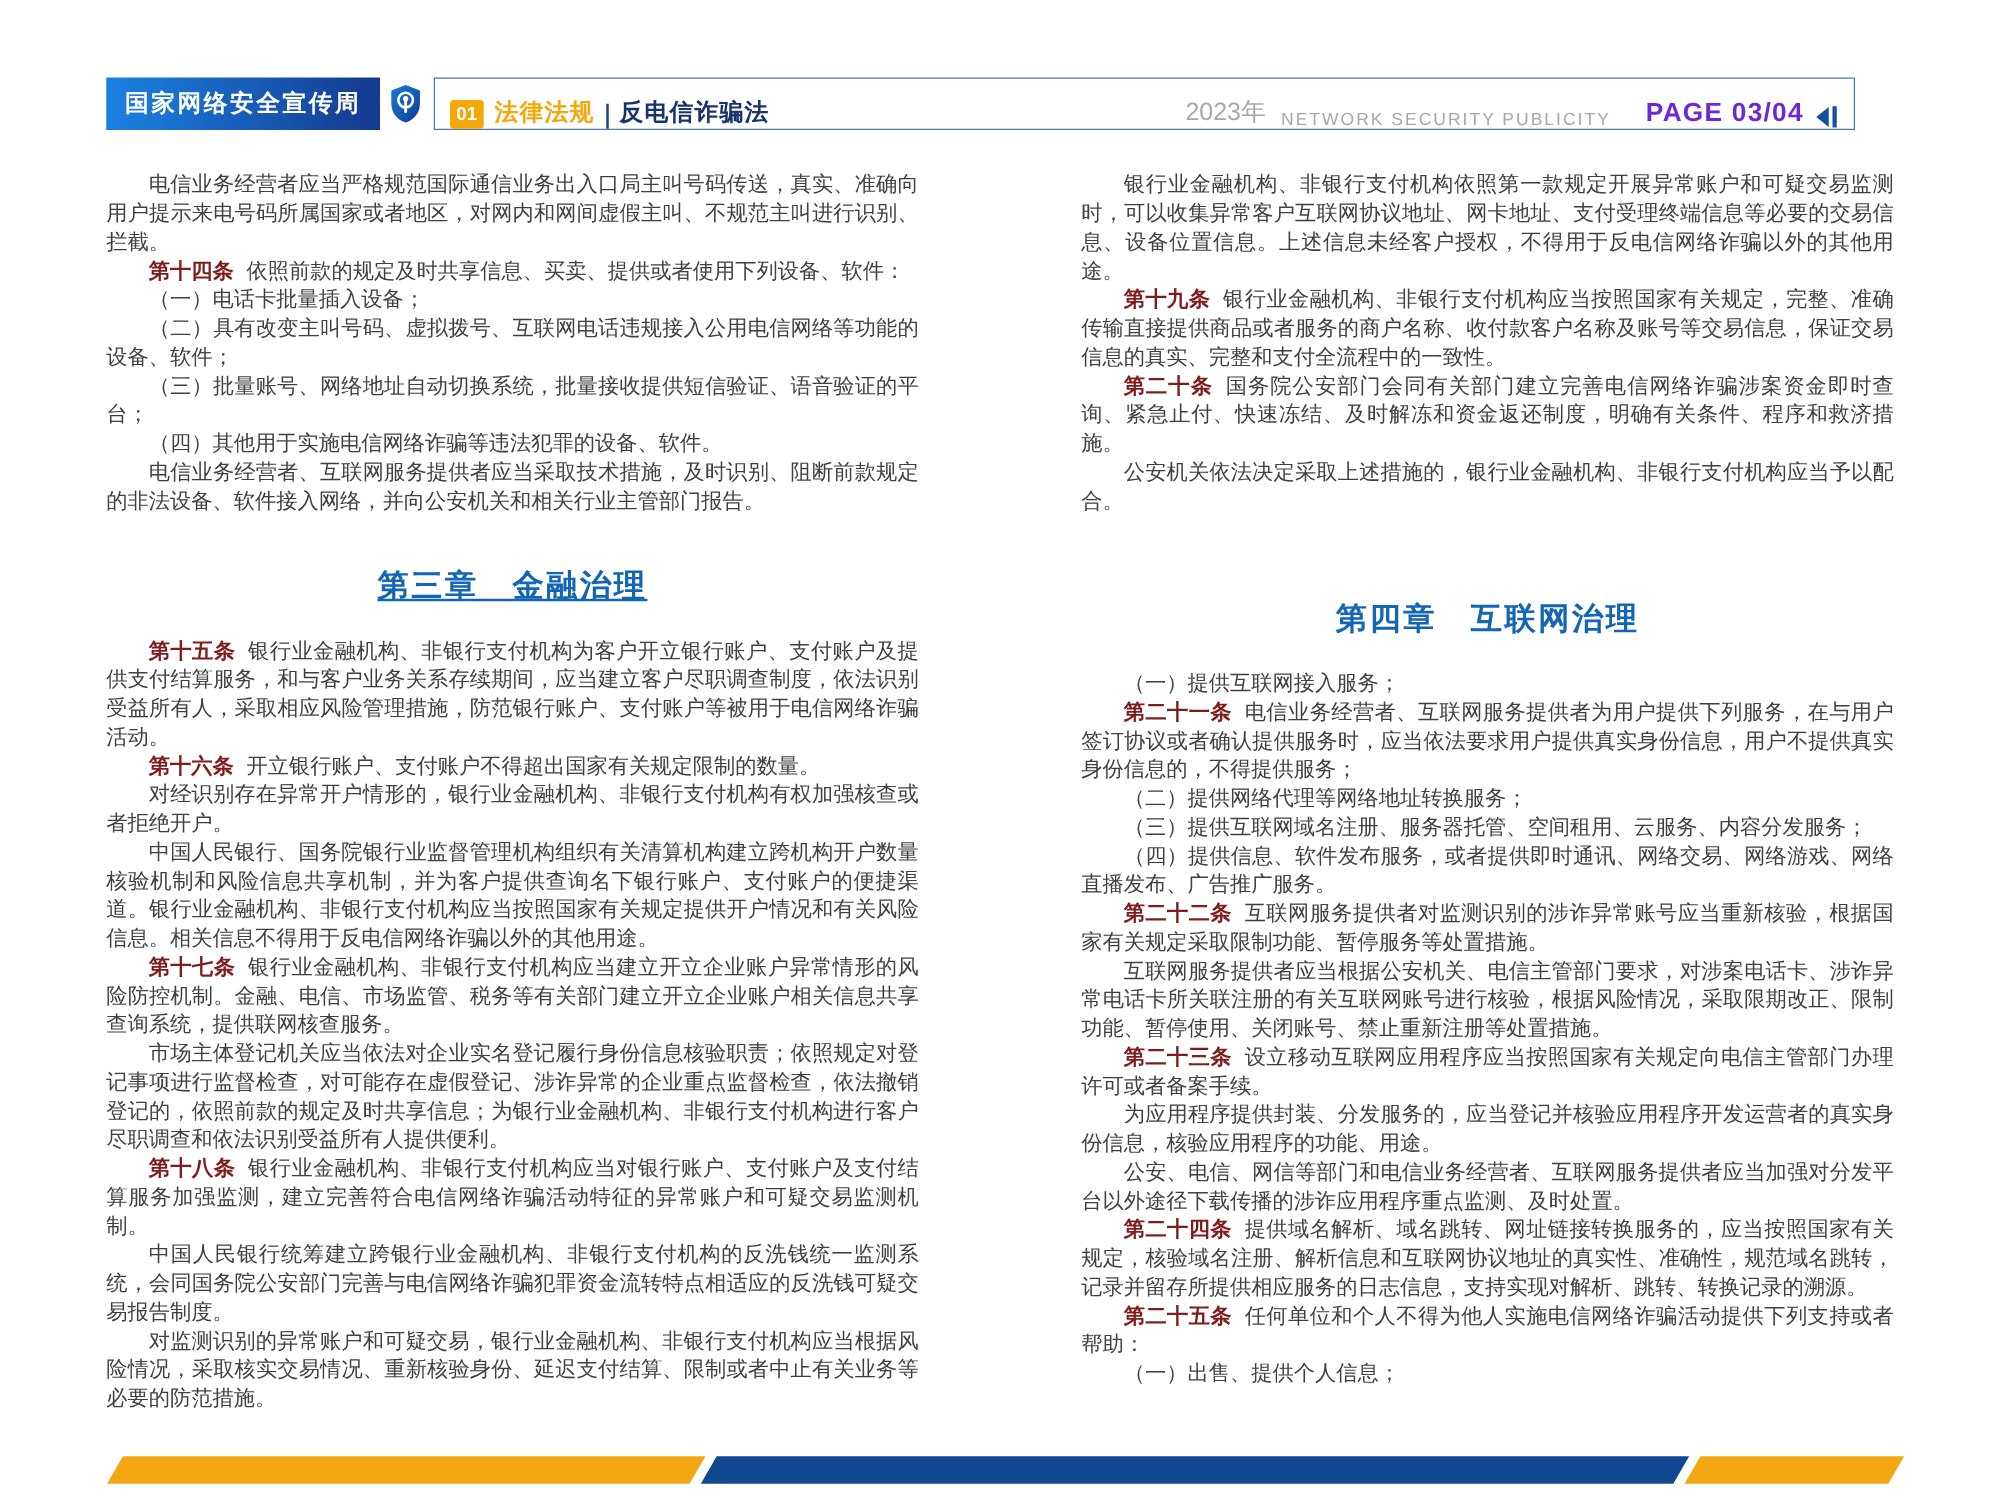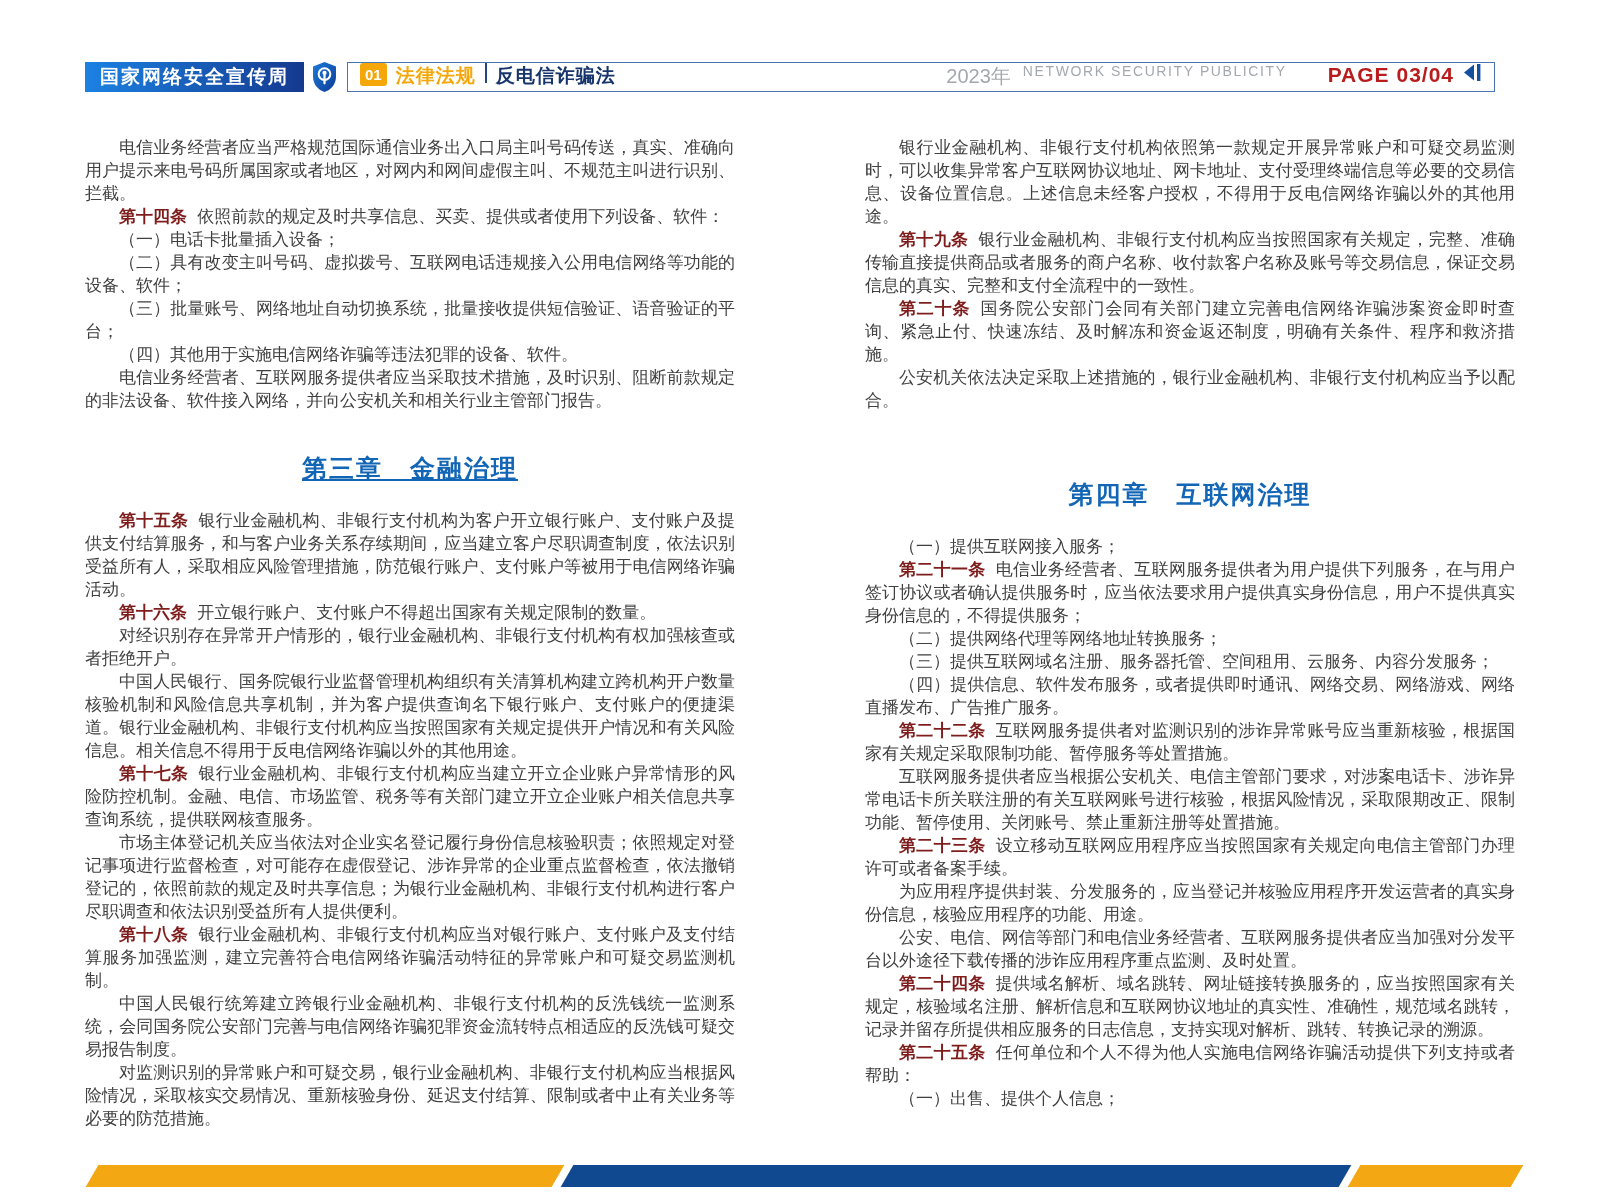--- a/index.html
+++ b/index.html
@@ -1,39 +1,39 @@
 <!DOCTYPE html>
 <html style="--badge-grad-start: #1b82e2; --badge-grad-end: #15398f; --accent-orange: #f5a70a; --accent-blue: #1366b5; --title-navy: #17356b; --footer-gold: #f3a712; --footer-blue: #10498f;"><head>
 <meta charset="utf-8">
 <style>
   * { margin:0; padding:0; box-sizing:border-box; }
   html, body { width:1600px; height:1200px; background:#ffffff;
     font-family:"Liberation Sans","DejaVu Sans",sans-serif; }
   .page { position:relative; width:1600px; height:1200px; background:#ffffff; overflow:hidden; }
 
   
-  .topbar { position:absolute; left:85px; top:62px; right:105px; height:30px;
+  .topbar { position:absolute; left:85px; top:62px; right:116px; height:42px;
     display:flex; align-items:stretch; }
   .badge { background:linear-gradient(90deg,var(--badge-grad-start,#1b82e2),var(--badge-grad-end,#15398f));
     color:#ffffff; font-weight:bold; font-size:19px; letter-spacing:2px;
     display:flex; align-items:center; padding:0 15px; white-space:nowrap; }
   .shield-wrap { display:flex; align-items:center; margin:0 9px 0 7px; }
-  .title-box { flex:1; border:1px solid #4a76b0; display:flex; align-items:flex-start;
+  .title-box { flex:1; border:1px solid #4a76b0; display:flex; align-items:flex-end;
     padding:0 12px; min-width:0; }
   .num-badge { background:var(--accent-orange,#f5a70a); color:#fff; font-weight:bold;
     font-size:15px; line-height:1; padding:4px 5px; border-radius:3px; margin-right:9px; }
   .category { color:var(--accent-orange,#f5a70a); font-weight:bold; font-size:19px;
     letter-spacing:1px; white-space:nowrap; }
   .vdiv { width:2px; height:20px; background:#24477e; margin:0 9px; }
   .doc-title { color:var(--title-navy,#17356b); font-weight:bold; font-size:19px;
     letter-spacing:1px; white-space:nowrap; }
   .flex-spacer { flex:1; }
   .year { color:#a4a8ad; font-size:20px; white-space:nowrap; }
   .subtitle { color:#a4a8ad; font-size:14px; letter-spacing:1.6px; margin-left:12px; white-space:nowrap; }
-  .page-num { color:#b91c1c; font-weight:bold; font-size:21px; margin-left:41px;
+  .page-num { color:#6d28d9; font-weight:bold; font-size:21px; margin-left:28px;
     letter-spacing:1px; white-space:nowrap; }
   .page-arrow { margin-left:8px; display:flex; align-items:center; }
 
   
   .columns { position:absolute; left:85px; top:136px; width:1430px; display:flex; gap:130px; }
   .column { flex:1; min-width:0; }
   .para { font-size:17px; line-height:23px; color:#404040; text-align:justify;
     text-indent:2em; }
   .para b { color:#7f1d1d; margin-right:0.6em; }
   .chapter { text-align:center; color:var(--accent-blue,#1366b5); font-size:25px;

